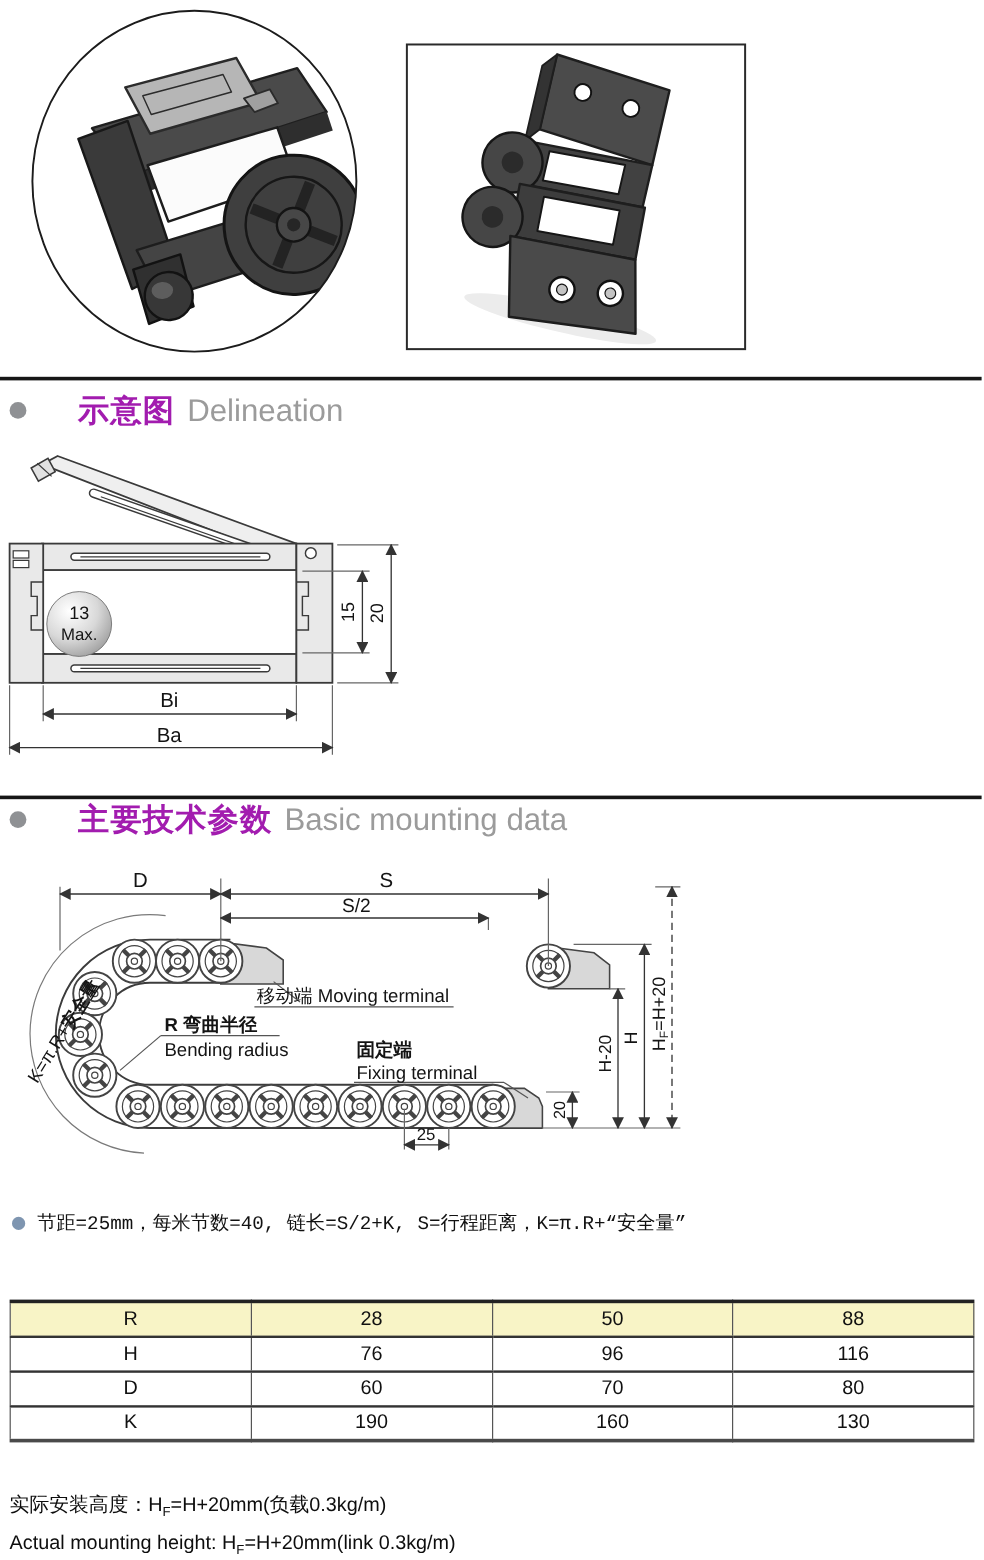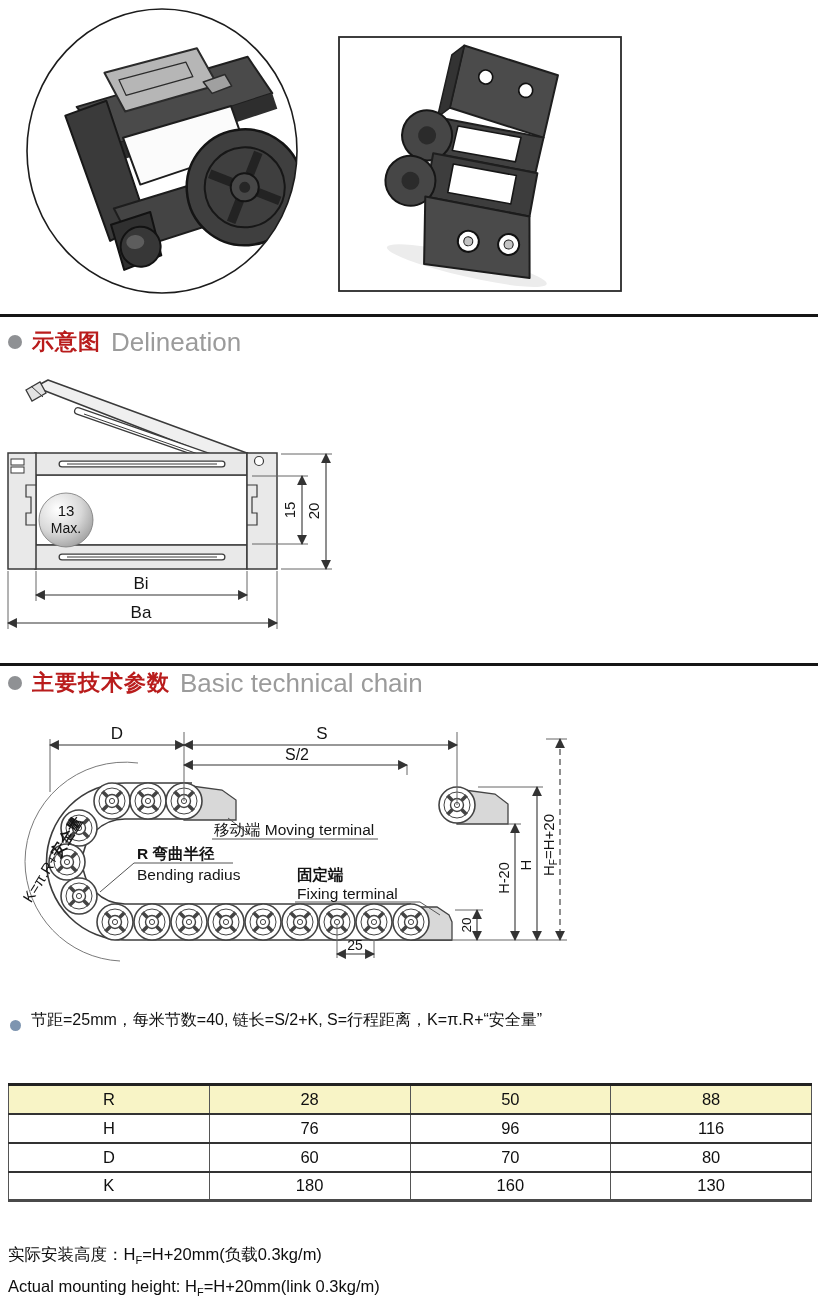--- a/index.html
+++ b/index.html
@@ -5,24 +5,24 @@
   * { margin:0; padding:0; box-sizing:border-box; }
   html,body { background:#ffffff; }
   body { width:820px; height:1300px; position:relative; overflow:hidden;
          font-family:"Liberation Sans","DejaVu Sans",sans-serif; color:#1c1c1c; }
   #page { position:absolute; inset:0; }
 
   .divider { position:absolute; left:0; width:818px; height:3px; background:#161616; }
 
   .sec-header { position:absolute; left:8px; display:flex; align-items:center; gap:10px; height:30px; }
   .sec-bullet { width:14px; height:14px; border-radius:50%; background:#8f9194; flex:0 0 auto; }
-  .sec-zh { font-size:22px; font-weight:bold; color:#b91c1c; letter-spacing:1px; }
+  .sec-zh { font-size:26px; font-weight:bold; color:#a21caf; letter-spacing:1px;margin-left:33px; }
   .sec-en { font-size:26px; color:#9b9b9b; }
 
-  .note-line { position:absolute; left:10px; display:flex; align-items:flex-end; gap:10px; height:24px; }
+  .note-line { position:absolute; left:10px; display:flex; align-items:center; gap:10px; height:24px;font-family:Liberation Mono, monospace; }
   .note-bullet { width:11px; height:11px; border-radius:50%; background:#7e95b0; flex:0 0 auto; }
   .note-text { font-size:16px; color:#111; white-space:nowrap; }
 
   .spec-table { position:absolute; left:8px; top:1083px; width:804px;
                 border-collapse:collapse; border-top:3px solid #222; border-bottom:3px solid #4a4a4a; }
   .spec-table td { width:25%; border:1.5px solid #555; border-top:2px solid #333;
                    text-align:center; height:29px; font-size:16.5px; color:#101010; }
   .spec-table tr.hdr td { background:#f8f4c6; border-top:none; }
 
   .footer-note { position:absolute; left:8px; top:1241px; font-size:16.5px; line-height:26px; color:#0d0d0d; }
@@ -166,21 +166,21 @@
     <text transform="translate(295,137) rotate(-90)" font-size="15" text-anchor="middle">15</text>
     <text transform="translate(319,138) rotate(-90)" font-size="15" text-anchor="middle">20</text>
     <text x="141" y="216" font-size="17" text-anchor="middle">Bi</text>
     <text x="141" y="245" font-size="17" text-anchor="middle">Ba</text>
   </svg>
 
   <div class="divider" style="top:663px"></div>
   <div class="sec-header" style="top:668px">
     <span class="sec-bullet"></span>
     <span class="sec-zh">主要技术参数</span>
-    <span class="sec-en">Basic technical chain</span>
+    <span class="sec-en">Basic mounting data</span>
   </div>
 
   <svg style="position:absolute;left:0;top:712px" width="820" height="275" viewBox="0 0 820 275">
     <defs>
       <g id="lnk">
         <circle r="18" fill="#ffffff" stroke="#444444" stroke-width="1.6"></circle>
         <circle r="13" fill="none" stroke="#444444" stroke-width="1"></circle>
         <g stroke="#444444" stroke-width="3.6">
           <line x1="4.6" y1="4.6" x2="9.6" y2="9.6"></line>
           <line x1="-4.6" y1="4.6" x2="-9.6" y2="9.6"></line>
@@ -299,21 +299,21 @@
         <td>116</td>
       </tr>
       <tr>
         <td>D</td>
         <td>60</td>
         <td>70</td>
         <td>80</td>
       </tr>
       <tr>
         <td>K</td>
-        <td>180</td>
+        <td>190</td>
         <td>160</td>
         <td>130</td>
       </tr>
     </tbody>
   </table>
 
   <div class="footer-note">
     <div><span>实际安装高度：H</span><sub>F</sub><span>=H+20mm(负载0.3kg/m)</span></div>
     <div><span>Actual mounting height: H</span><sub>F</sub><span>=H+20mm(link 0.3kg/m)</span></div>
   </div>

